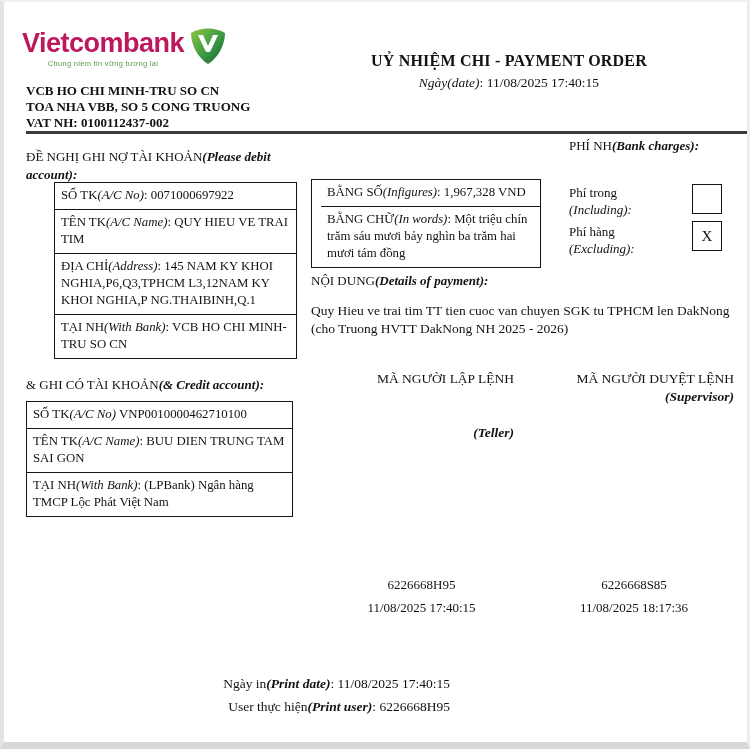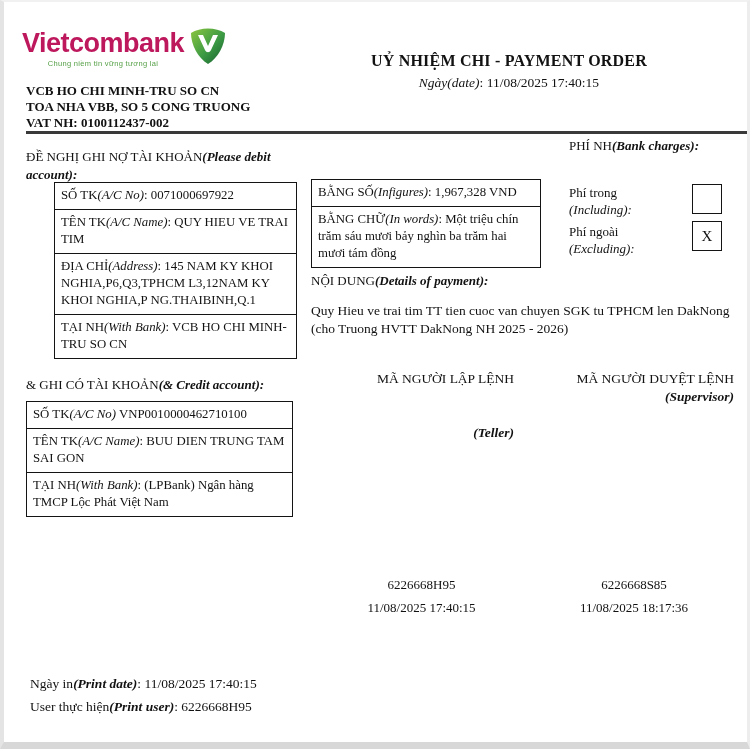--- a/index.html
+++ b/index.html
@@ -43,21 +43,21 @@
   .chk {
     width:30px; height:30px; border:1.6px solid #141414;
     display:flex; align-items:center; justify-content:center;
     font-size:15px; font-family:"Liberation Serif", serif;
   }
   .charges-label { font-size:13px; line-height:17px; }
 
   .sig-head { text-align:right; font-size:13.5px; line-height:18px; }
   .sig-stamp { text-align:center; font-size:13px; line-height:23px; }
 
-  .footer-line { font-size:13.5px; line-height:23px; }
+  .footer-line { font-size:13.5px; line-height:23px;text-align:right; }
 </style>
 </head>
 <body>
 
 <div class="page">
 
   <div class="abs logo-row" style="left:18px; top:26px;">
     <div class="logo-text-wrap">
       <div class="logo-wordmark">Vietcombank</div>
       <div class="logo-tagline">Chung niềm tin vững tương lai</div>
@@ -108,41 +108,41 @@
     </div>
     <div class="row">
       <span class="b">TẠI NH</span><span class="i">(With Bank)</span><span>: </span><span>VCB HO CHI MINH-TRU SO CN</span>
     </div>
   </div>
 
   <div class="abs section-heading" style="left:307px; top:146px; width:240px;margin-top:40px;">
     <span class="b">SỐ TIỀN</span><span class="bi">(With amount):</span>
   </div>
 
-  <div class="abs box" style="left:307px; top:177px; width:230px;">
+  <div class="abs box" style="left:307px; top:177px; width:230px;padding-left:9px;">
     <div class="row">
       <span class="b">BẰNG SỐ</span><span class="i">(Infigures)</span><span>: </span><span>1,967,328 VND</span>
     </div>
     <div class="row">
       <span class="b">BẰNG CHỮ</span><span class="i">(In words)</span><span>: </span><span>Một triệu chín trăm sáu mươi bảy nghìn ba trăm hai mươi tám đồng</span>
     </div>
   </div>
 
   <div class="abs section-heading" style="left:565px; top:135px; width:180px;">
     <span class="b">PHÍ NH</span><span class="bi">(Bank charges):</span>
   </div>
 
   <div class="abs charges-label" style="left:565px; top:182px; width:110px;">
     <div class="b">Phí trong</div>
     <div class="i">(Including):</div>
   </div>
   <div class="abs chk" style="left:688px; top:182px;"></div>
 
   <div class="abs charges-label" style="left:565px; top:221px; width:110px;">
-    <div class="b">Phí ngoài</div>
+    <div class="b">Phí hàng</div>
     <div class="i">(Excluding):</div>
   </div>
   <div class="abs chk" style="left:688px; top:219px;">X</div>
 
   <div class="abs section-heading" style="left:307px; top:270px; width:430px;">
     <span class="b">NỘI DUNG</span><span class="bi">(Details of payment):</span>
   </div>
   <div class="abs fs14" style="left:307px; top:300px; width:428px;">Quy Hieu ve trai tim TT tien cuoc van chuyen SGK tu TPHCM len DakNong (cho Truong HVTT DakNong NH 2025 - 2026)</div>
 
   <div class="abs section-heading" style="left:22px; top:374px; width:272px;">

